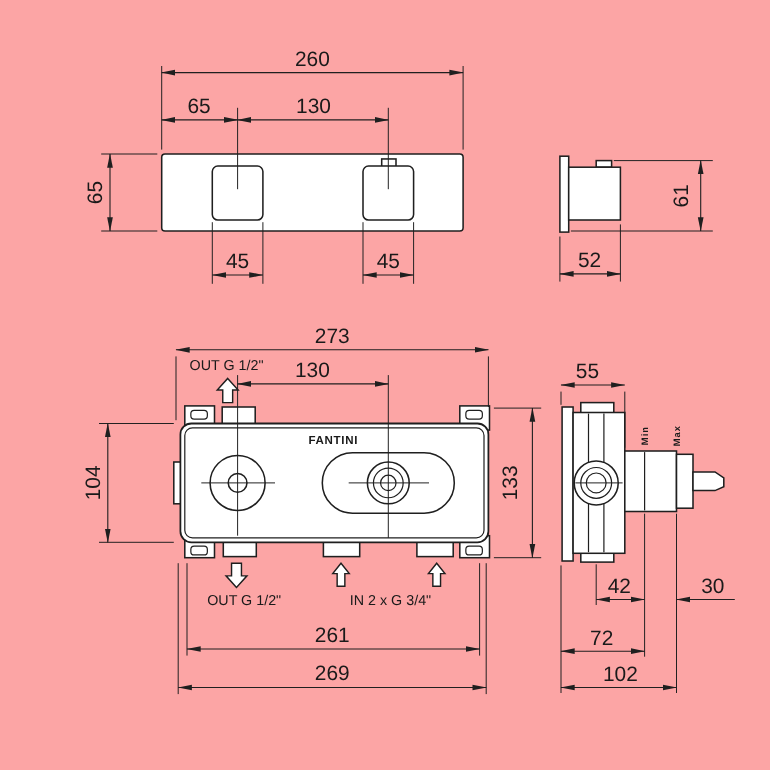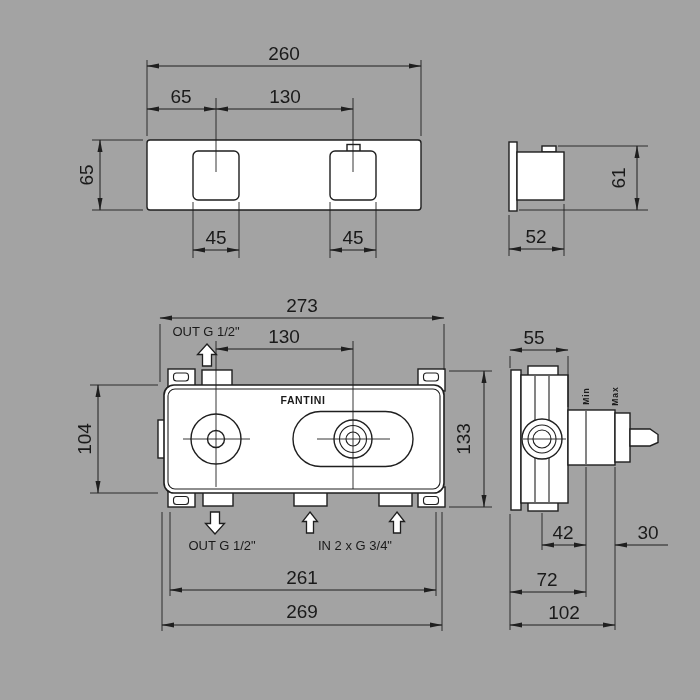--- a/index.html
+++ b/index.html
@@ -1,16 +1,16 @@
 <!DOCTYPE html>
 <html><head>
 <meta charset="utf-8">
 <style>
   html,body{margin:0;padding:0;background:#ffffff;}
-  .stage{position:relative;width:700px;height:700px;background:#a3a3a3;overflow:hidden;}
+  .stage{position:relative;width:700px;height:700px;background:#fca5a5;overflow:hidden;}
   svg{display:block;}
   
   .ol{fill:#ffffff;stroke:#1f1f1f;stroke-width:1.4;}
   .on{fill:none;stroke:#1f1f1f;stroke-width:1.4;}
   .o2{fill:none;stroke:#1f1f1f;stroke-width:1.1;}
   
   .xl{stroke:#1f1f1f;stroke-width:0.9;fill:none;}
   .cl{stroke:#1f1f1f;stroke-width:0.9;fill:none;}
   
   .dl{stroke:#1f1f1f;stroke-width:1;fill:none;marker-start:url(#arr);marker-end:url(#arr);}

